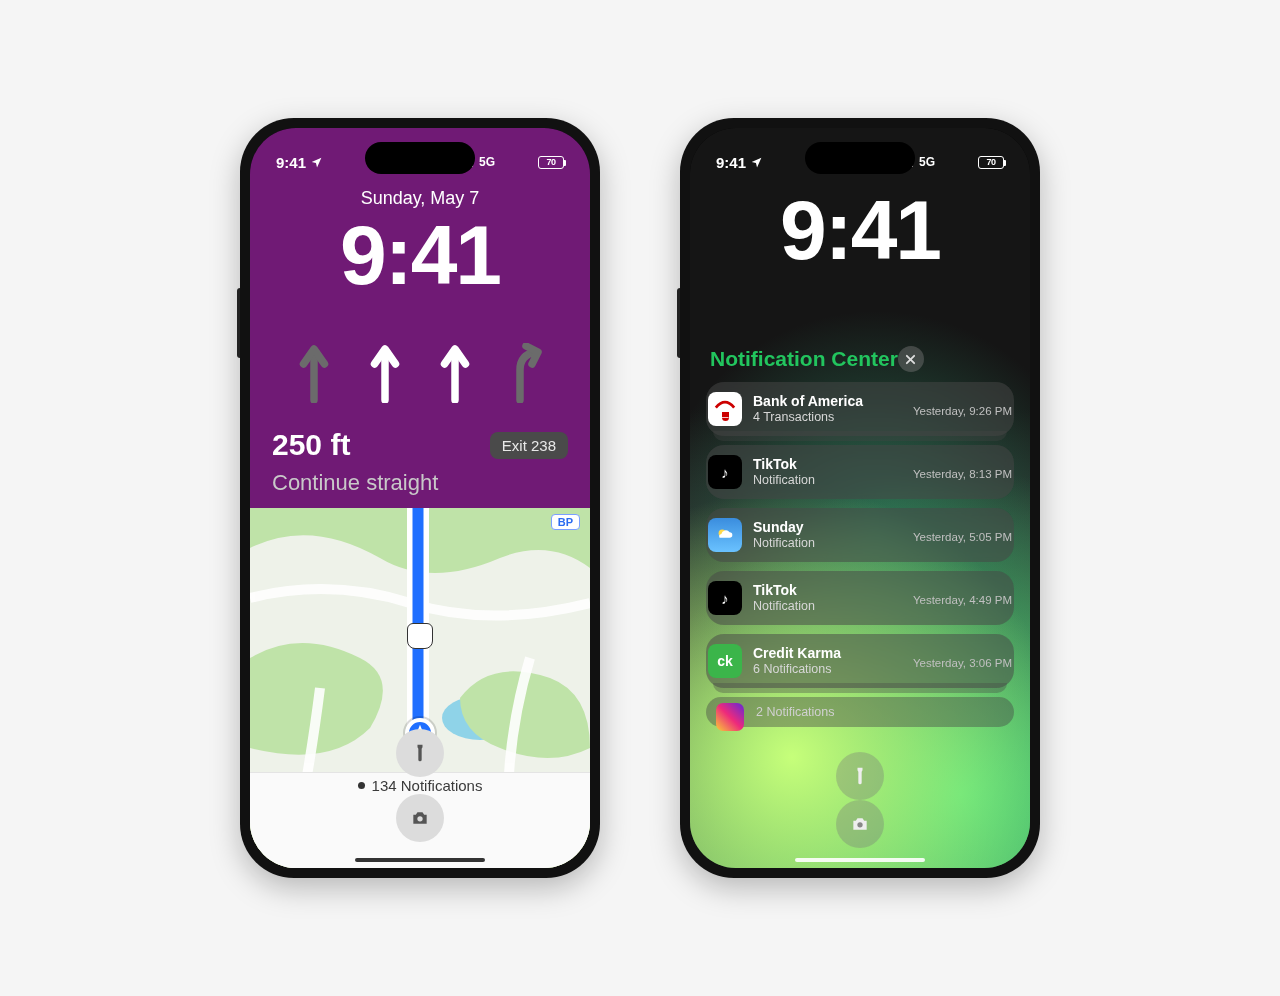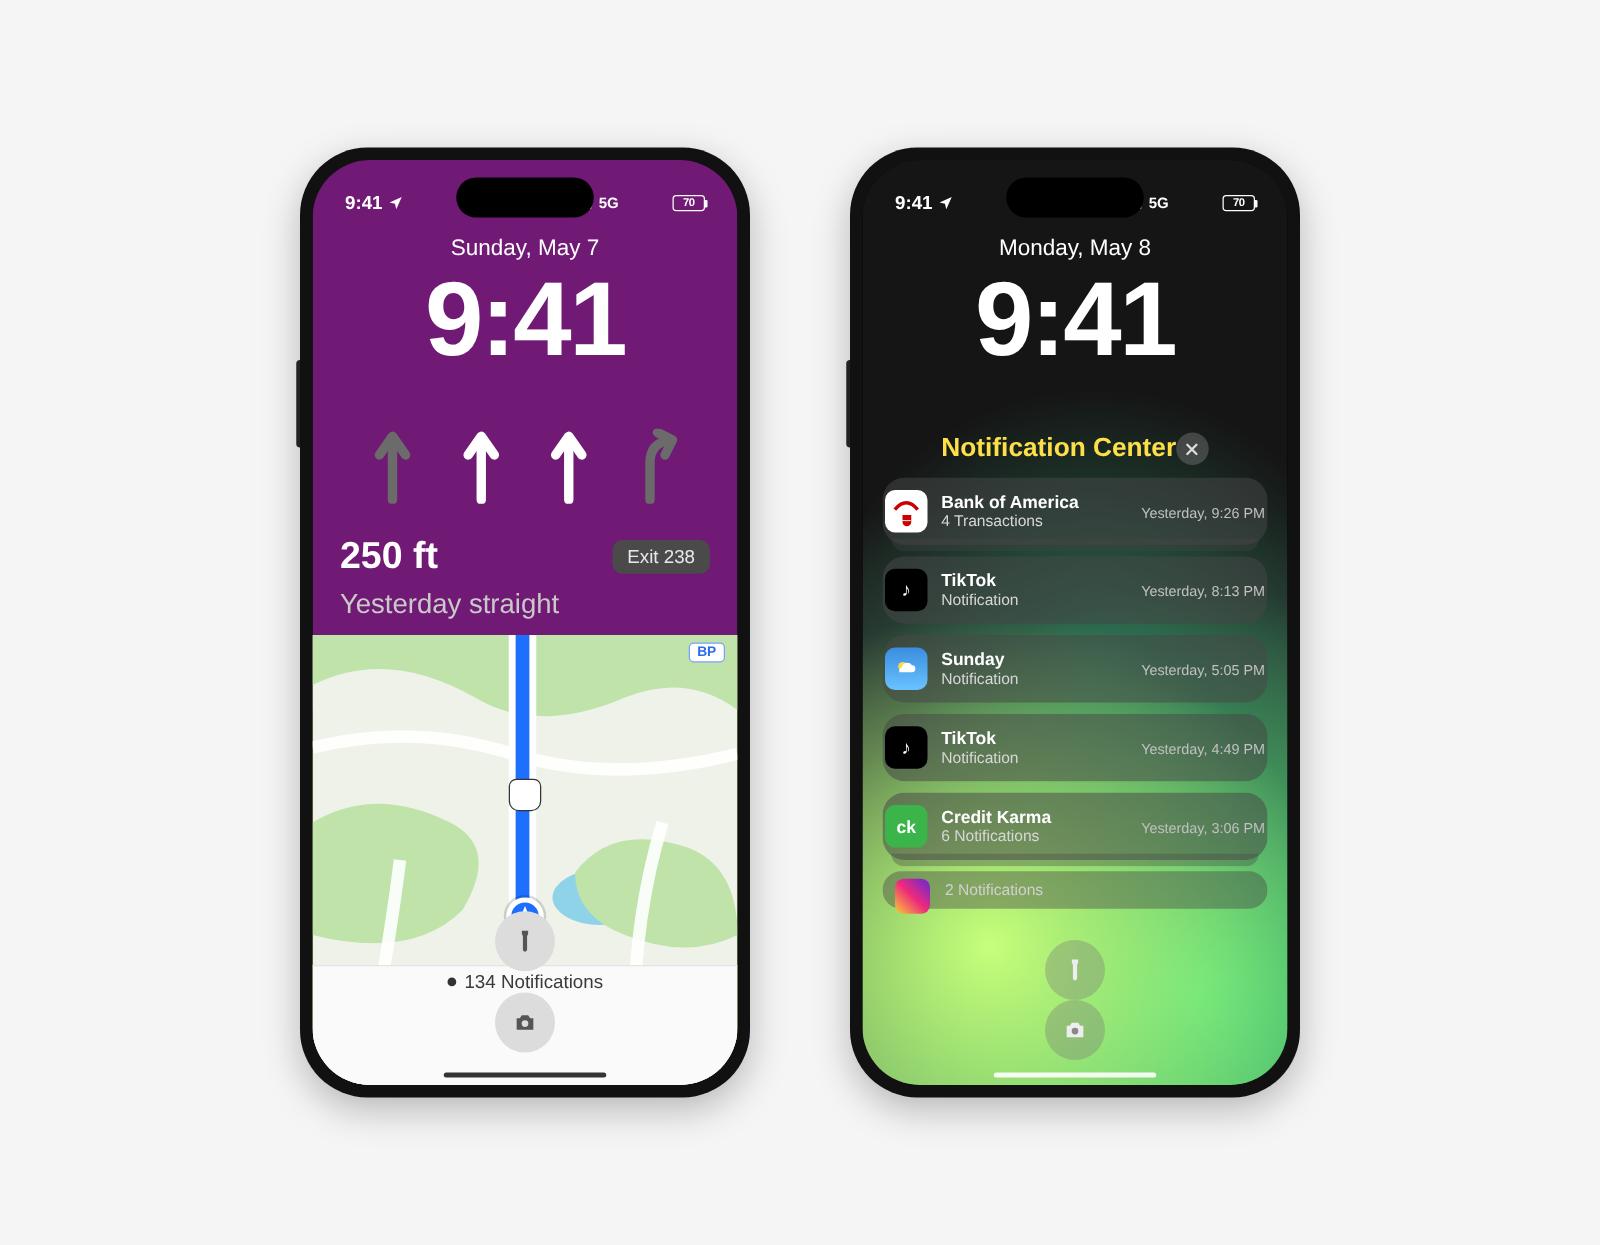--- a/index.html
+++ b/index.html
@@ -144,22 +144,22 @@
   .screen-b .bg {
     position:absolute; inset:0;
     background:
       radial-gradient(circle at 30% 85%, #c6ff7a 0%, transparent 40%),
       radial-gradient(circle at 80% 90%, #4fdc7a 0%, transparent 45%),
       radial-gradient(circle at 55% 55%, #2a6a4f 0%, transparent 50%),
       linear-gradient(#151515 0%, #151515 38%, #2b3530 55%, #5a8a5a 100%);
   }
   .nc-header {
     position:absolute; top:218px; left:20px; right:20px;
-    display:flex; align-items:center; justify-content:center;
-    color:#fde047; z-index:25;
+    display:flex; align-items:center; justify-content:flex-start;
+    color:#22c55e; z-index:25;
   }
   .nc-header .title { font-size:21px; font-weight:600; }
   .nc-header .close {
     width:26px; height:26px; border-radius:50%;
     background:rgba(120,120,120,.45);
     display:flex; align-items:center; justify-content:center; font-size:14px; color:#ddd;
   }
   .nc-list {
     position:absolute; top:254px; left:16px; right:16px; bottom:80px;
     display:flex; flex-direction:column; gap:9px; z-index:20; overflow:hidden;
@@ -251,21 +251,21 @@
             <path d="M8 38 L8 18 Q8 8 18 6" fill="none" stroke-width="5" stroke-linecap="round"></path>
             <path d="M12 2 L20 6 L16 14" fill="none" stroke-width="5" stroke-linecap="round" stroke-linejoin="round"></path>
           </svg>
       </div>
 
       <div class="nav-meta">
         <div class="row1">
           <div class="dist">250 ft</div>
           <div class="exit">Exit 238</div>
         </div>
-        <div class="instr">Yesterday straight</div>
+        <div class="instr">Continue straight</div>
       </div>
     </div>
 
     <div class="map">
       <svg viewBox="0 0 340 360" preserveAspectRatio="xMidYMid slice">
         <rect width="340" height="360" fill="#eef2e9"></rect>
         <path d="M0 40 Q60 10 130 50 Q180 80 250 50 Q300 30 340 60 L340 0 L0 0 Z" fill="#bfe3a8"></path>
         <path d="M0 150 Q50 120 110 150 Q150 170 120 220 Q80 260 0 240 Z" fill="#bfe3a8"></path>
         <ellipse cx="230" cy="210" rx="38" ry="22" fill="#8fd3e8"></ellipse>
         <path d="M210 190 Q240 150 300 170 Q340 185 340 240 Q300 260 250 240 Q210 225 210 190Z" fill="#bfe3a8"></path>
@@ -327,21 +327,20 @@
             <i></i>
             <i></i>
             <i></i>
           </span>
         <span style="font-weight:700">5G</span>
         <span class="batt">70</span>
       </div>
     </div>
 
     <div class="lockhead">
-      <div class="date">Monday, May 8</div>
       <div class="bigtime">9:41</div>
     </div>
 
     <div class="nc-header">
       <div class="title">Notification Center</div>
       <div class="close">
         <svg width="11" height="11" viewBox="0 0 12 12">
             <path d="M2 2 L10 10 M10 2 L2 10" stroke="#ddd" stroke-width="2" stroke-linecap="round"></path>
           </svg>
       </div>

